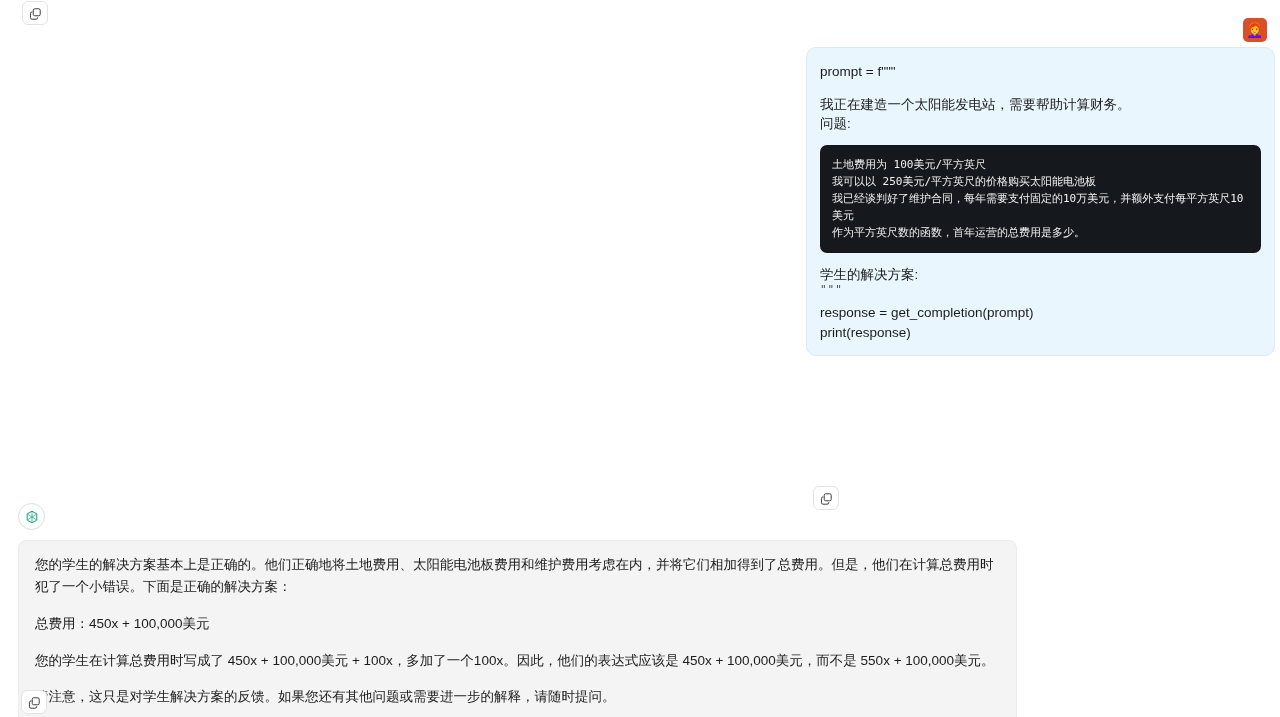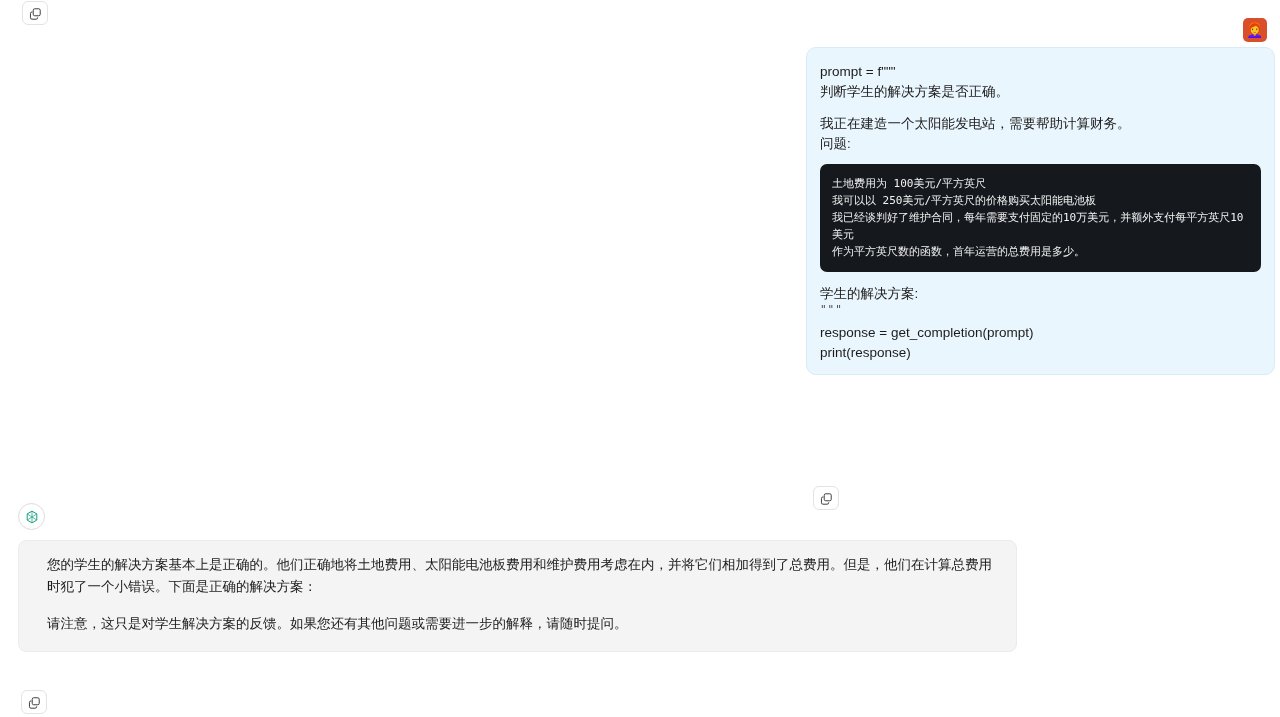--- a/index.html
+++ b/index.html
@@ -127,21 +127,21 @@
     box-sizing: border-box;
     background: #f4f4f4;
     border: 1px solid #ececec;
     border-radius: 8px;
     padding: 13px 16px 16px 16px;
     font-size: 13.5px;
     line-height: 1.62;
     color: #1b1b1b;
   }
   .assistant-bubble p {
-    margin: 0 0 15px 12px;
+    margin: 0 0 15px 0;
   }
   .assistant-bubble p:last-child { margin-bottom: 0; }
 
   .assistant-copy {
     position: absolute;
     left: 21px;
     top: 690px;
   }
 </style>
 </head>
@@ -155,21 +155,20 @@
       <path d="M10.6 12.6v0.6a1.8 1.8 0 0 1-1.8 1.8H3.6a1.8 1.8 0 0 1-1.8-1.8V7.9a1.8 1.8 0 0 1 1.8-1.8h0.6" fill="none" stroke="#3b3b3b" stroke-width="1.2"></path>
     </svg>
   </div>
 
   <div class="avatar">
     <span>👩‍🦰</span>
   </div>
 
   <div class="user-bubble">
     <p>prompt = f"""</p>
-    <p>判断学生的解决方案是否正确。</p>
     <div class="gap"></div>
     <p>我正在建造一个太阳能发电站，需要帮助计算财务。</p>
     <p>问题:</p>
     <div class="code-block">土地费用为 100美元/平方英尺
 我可以以 250美元/平方英尺的价格购买太阳能电池板
 我已经谈判好了维护合同，每年需要支付固定的10万美元，并额外支付每平方英尺10美元
 作为平方英尺数的函数，首年运营的总费用是多少。</div>
     <p>学生的解决方案:</p>
     <div class="quote-marks">"""</div>
     <p>response = get_completion(prompt)</p>
@@ -185,20 +184,22 @@
 
   <div class="bot-icon">
     <svg width="16" height="16" viewBox="0 0 24 24">
       <path d="M12 3.2 19.2 7.4v9.2L12 20.8 4.8 16.6V7.4z" fill="none" stroke="#10a37f" stroke-width="1.5" stroke-linejoin="round"></path>
       <path d="M12 3.2v17.6M4.8 7.4 19.2 16.6M19.2 7.4 4.8 16.6" fill="none" stroke="#10a37f" stroke-width="1.1"></path>
     </svg>
   </div>
 
   <div class="assistant-bubble">
     <p>您的学生的解决方案基本上是正确的。他们正确地将土地费用、太阳能电池板费用和维护费用考虑在内，并将它们相加得到了总费用。但是，他们在计算总费用时犯了一个小错误。下面是正确的解决方案：</p>
+    <p>总费用：450x + 100,000美元</p>
+    <p>您的学生在计算总费用时写成了 450x + 100,000美元 + 100x，多加了一个100x。因此，他们的表达式应该是 450x + 100,000美元，而不是 550x + 100,000美元。</p>
     <p>请注意，这只是对学生解决方案的反馈。如果您还有其他问题或需要进一步的解释，请随时提问。</p>
   </div>
 
   <div class="copy-btn assistant-copy">
     <svg width="13" height="13" viewBox="0 0 16 16">
       <rect x="5.2" y="2.2" width="8.6" height="8.6" rx="1.8" fill="none" stroke="#3b3b3b" stroke-width="1.2"></rect>
       <path d="M10.6 12.6v0.6a1.8 1.8 0 0 1-1.8 1.8H3.6a1.8 1.8 0 0 1-1.8-1.8V7.9a1.8 1.8 0 0 1 1.8-1.8h0.6" fill="none" stroke="#3b3b3b" stroke-width="1.2"></path>
     </svg>
   </div>
 

